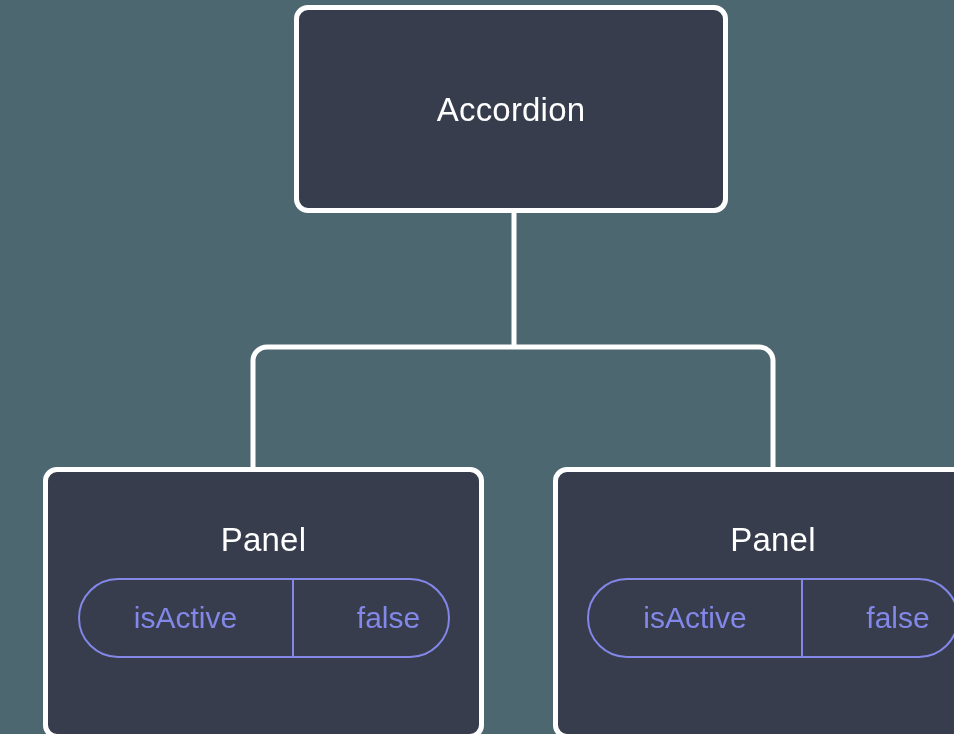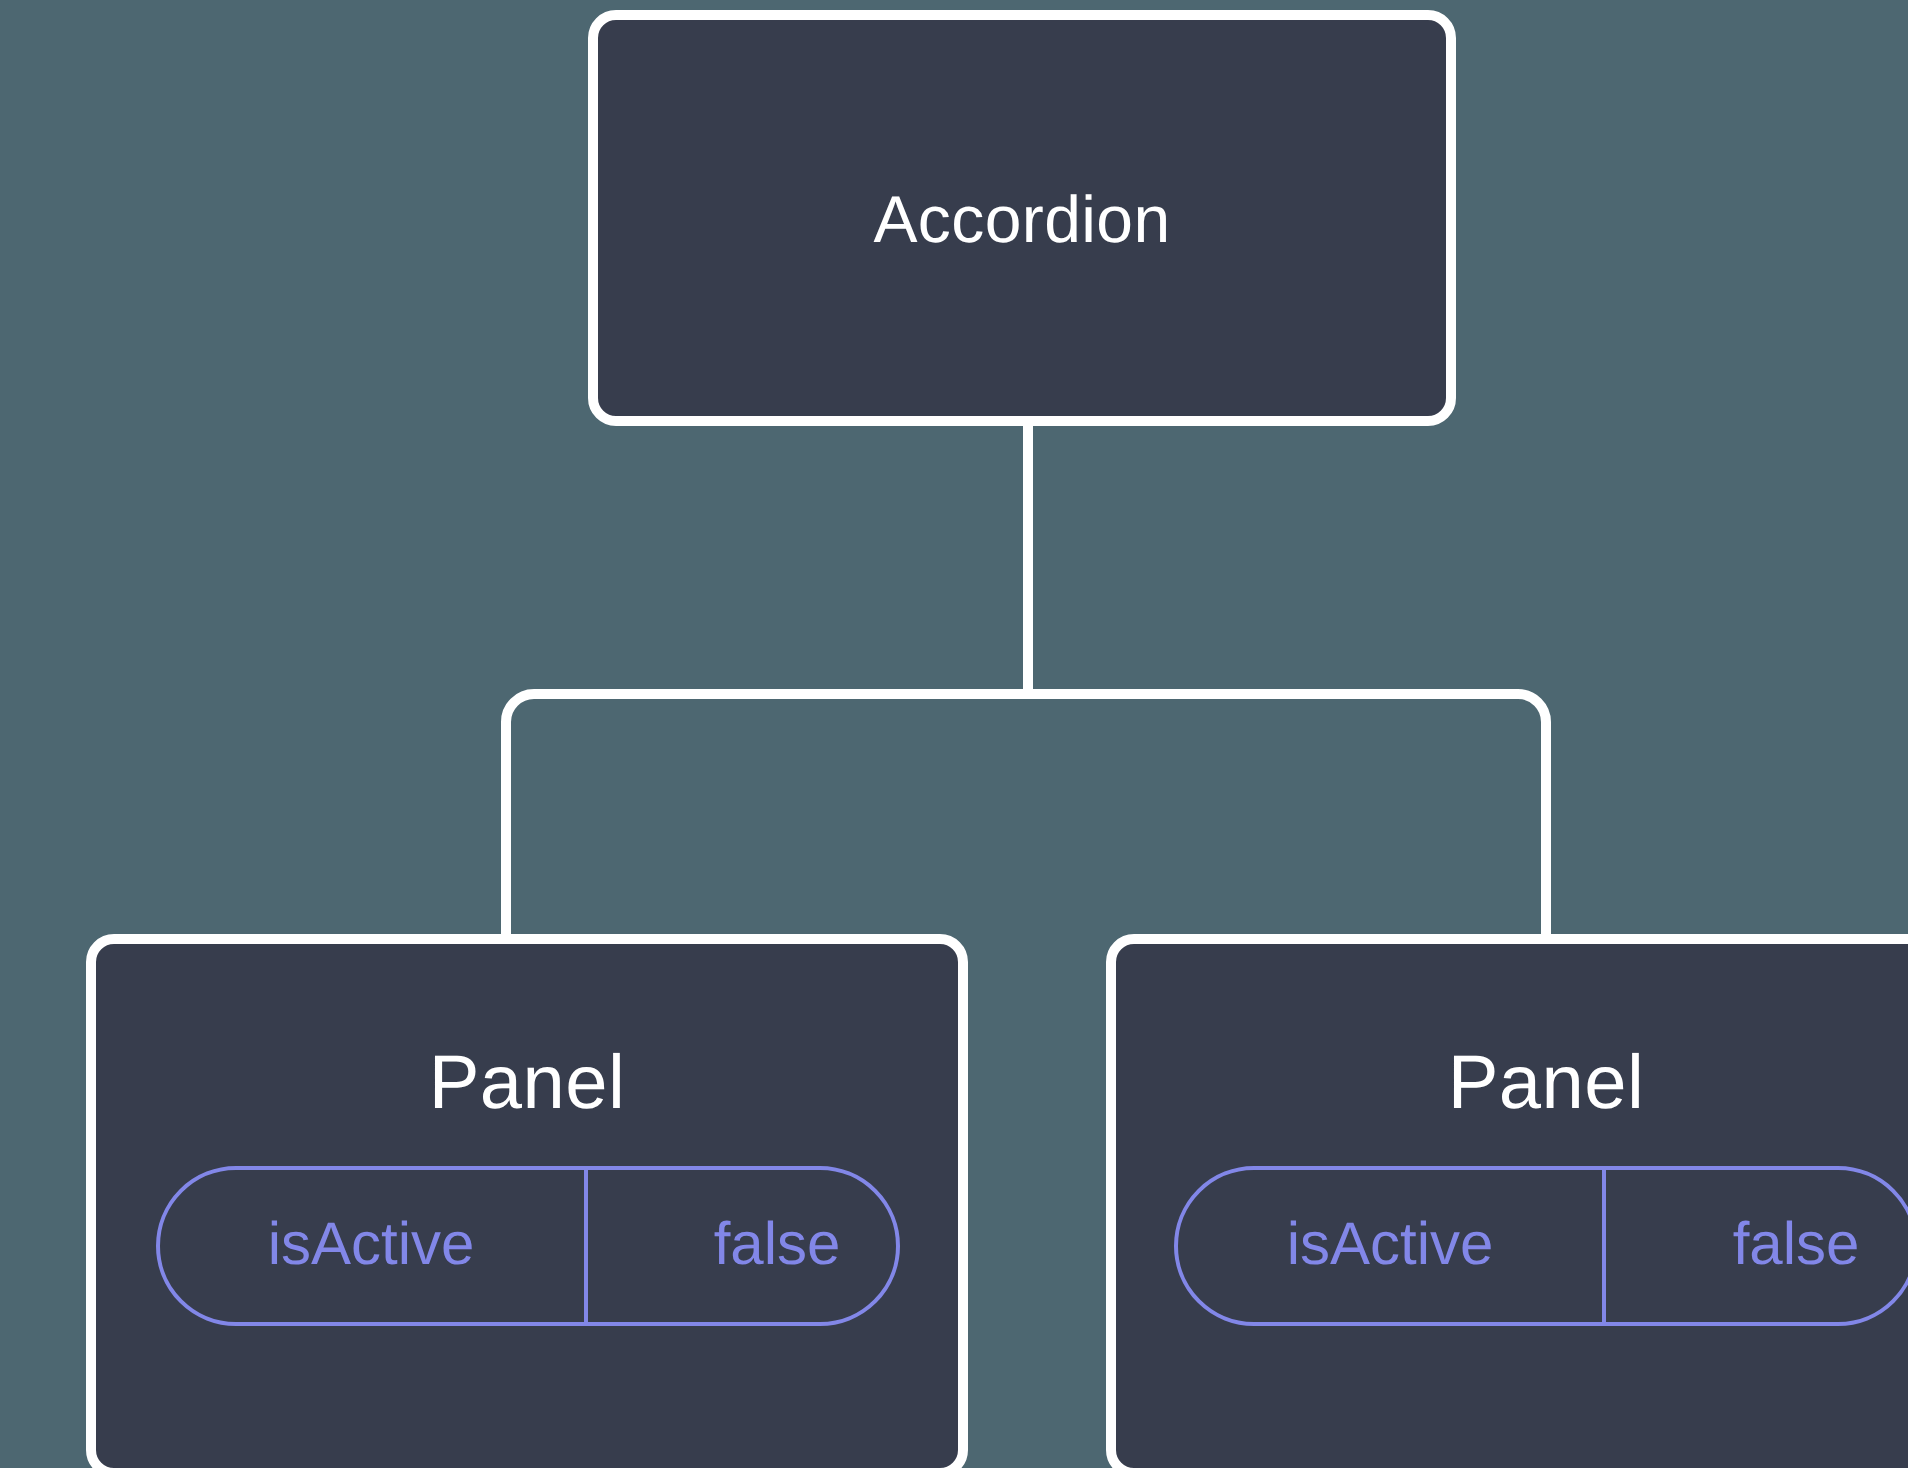--- a/index.html
+++ b/index.html
@@ -67,21 +67,21 @@
   }
   .node-child-left {
     left: 2px;
     width: 441px;
   }
   .node-child-right {
     left: 512px;
     width: 440px;
   }
   .node-child .node-title {
-    font-size: 38px;
+    font-size: 33px;
     color: #ffffff;
     line-height: 1;
     letter-spacing: 0.2px;
   }
 
   
   .prop-pill {
     margin-top: 22px;
     box-sizing: border-box;
     height: 80px;

